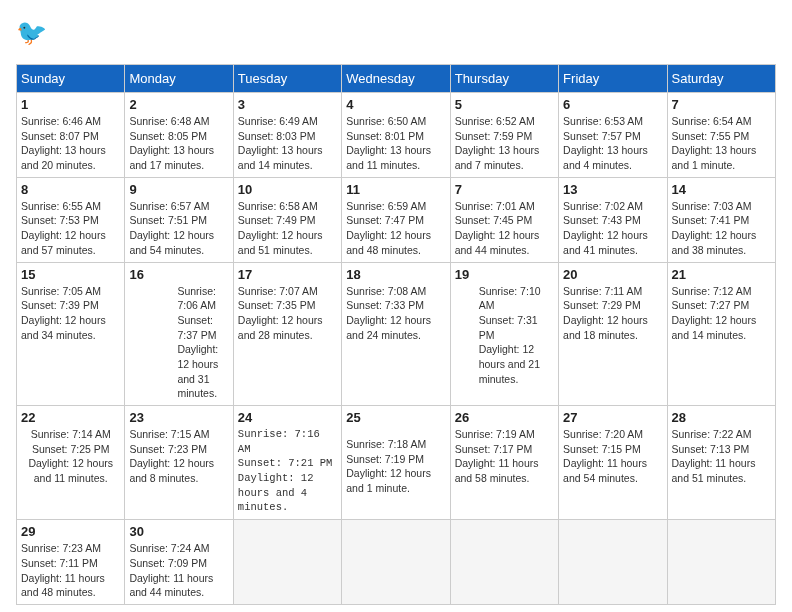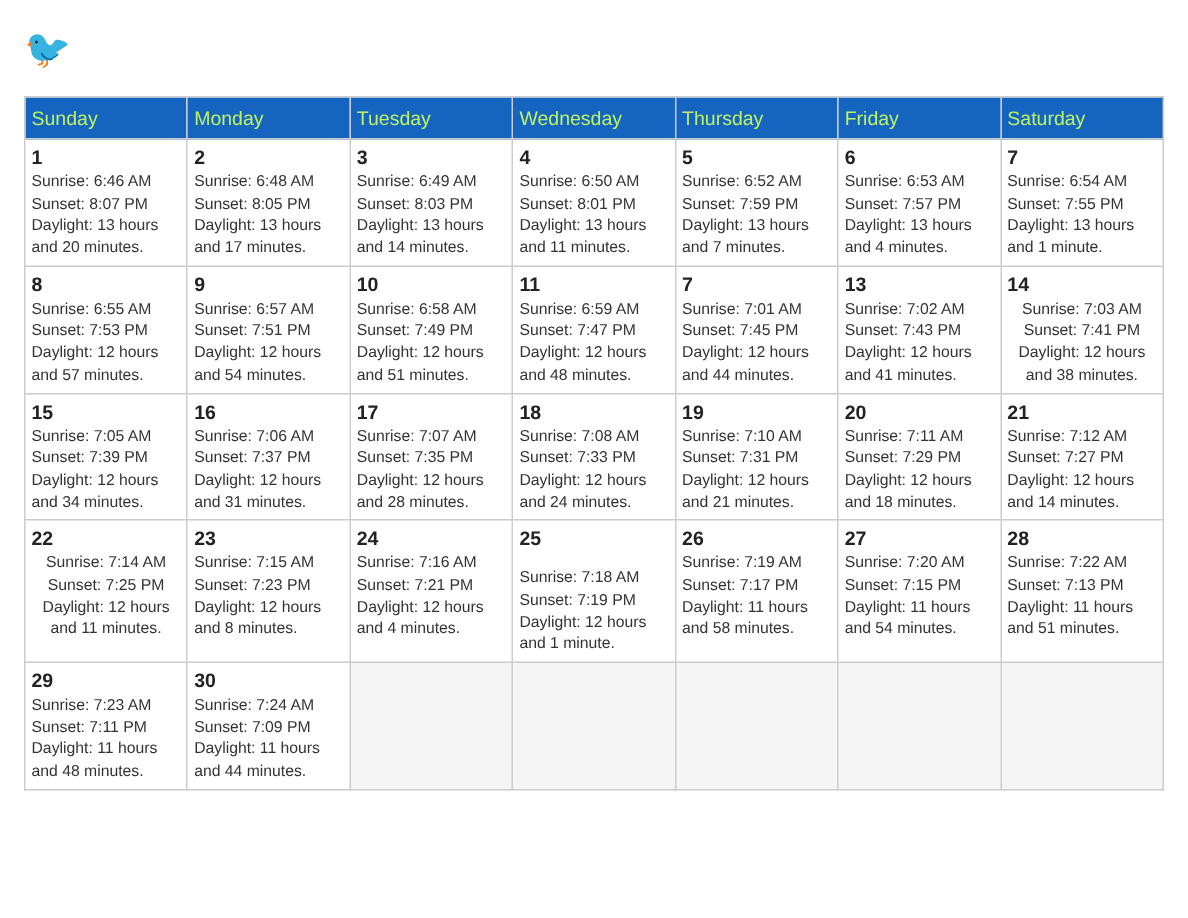--- a/index.html
+++ b/index.html
@@ -46,21 +46,21 @@
       font-size: 16px;
       color: #555;
     }
     .calendar {
       width: 100%;
       border-collapse: collapse;
       font-size: 11px;
     }
     .calendar th {
       background: #1565c0;
-      color: #bef264;
+      color: #ffffff;
       padding: 6px 4px;
       text-align: left;
       font-size: 13px;
       font-weight: normal;
       border: 1px solid #ccc;
     }
     .calendar td {
       border: 1px solid #ccc;
       vertical-align: top;
       padding: 4px;
@@ -191,53 +191,53 @@
 Daylight: 12 hours and 44 minutes.</div>
         </td>
         <td>
           <span class="day-num">13</span>
           <div class="day-info" style="white-space: pre-line;">Sunrise: 7:02 AM
 Sunset: 7:43 PM
 Daylight: 12 hours and 41 minutes.</div>
         </td>
         <td>
           <span class="day-num">14</span>
-          <div class="day-info" style="white-space: pre-line; text-align: center;">Sunrise: 7:03 AM
+          <div class="day-info" style="white-space: pre-line;">Sunrise: 7:03 AM
 Sunset: 7:41 PM
 Daylight: 12 hours and 38 minutes.</div>
         </td>
       </tr>
       <tr>
         <td>
           <span class="day-num">15</span>
           <div class="day-info" style="white-space: pre-line;">Sunrise: 7:05 AM
 Sunset: 7:39 PM
 Daylight: 12 hours and 34 minutes.</div>
         </td>
         <td>
           <span class="day-num">16</span>
-          <div class="day-info" style="white-space: pre-line;">Sunrise: 7:06 AM
+          <div class="day-info" style="white-space: pre-line; margin-left: 48px;">Sunrise: 7:06 AM
 Sunset: 7:37 PM
 Daylight: 12 hours and 31 minutes.</div>
         </td>
         <td>
           <span class="day-num">17</span>
           <div class="day-info" style="white-space: pre-line;">Sunrise: 7:07 AM
 Sunset: 7:35 PM
 Daylight: 12 hours and 28 minutes.</div>
         </td>
         <td>
           <span class="day-num">18</span>
           <div class="day-info" style="white-space: pre-line;">Sunrise: 7:08 AM
 Sunset: 7:33 PM
 Daylight: 12 hours and 24 minutes.</div>
         </td>
         <td>
           <span class="day-num">19</span>
-          <div class="day-info" style="white-space: pre-line;">Sunrise: 7:10 AM
+          <div class="day-info" style="white-space: pre-line; margin-left: 24px;">Sunrise: 7:10 AM
 Sunset: 7:31 PM
 Daylight: 12 hours and 21 minutes.</div>
         </td>
         <td>
           <span class="day-num">20</span>
           <div class="day-info" style="white-space: pre-line;">Sunrise: 7:11 AM
 Sunset: 7:29 PM
 Daylight: 12 hours and 18 minutes.</div>
         </td>
         <td>
@@ -255,21 +255,21 @@
 Daylight: 12 hours and 11 minutes.</div>
         </td>
         <td>
           <span class="day-num">23</span>
           <div class="day-info" style="white-space: pre-line;">Sunrise: 7:15 AM
 Sunset: 7:23 PM
 Daylight: 12 hours and 8 minutes.</div>
         </td>
         <td>
           <span class="day-num">24</span>
-          <div class="day-info" style="white-space: pre-line;">Sunrise: 7:16 AM
+          <div class="day-info" style="white-space: pre-line; font-family: Liberation Mono, monospace;">Sunrise: 7:16 AM
 Sunset: 7:21 PM
 Daylight: 12 hours and 4 minutes.</div>
         </td>
         <td>
           <span class="day-num">25</span>
           <div class="day-info" style="white-space: pre-line; margin-top: 12px;">Sunrise: 7:18 AM
 Sunset: 7:19 PM
 Daylight: 12 hours and 1 minute.</div>
         </td>
         <td>

